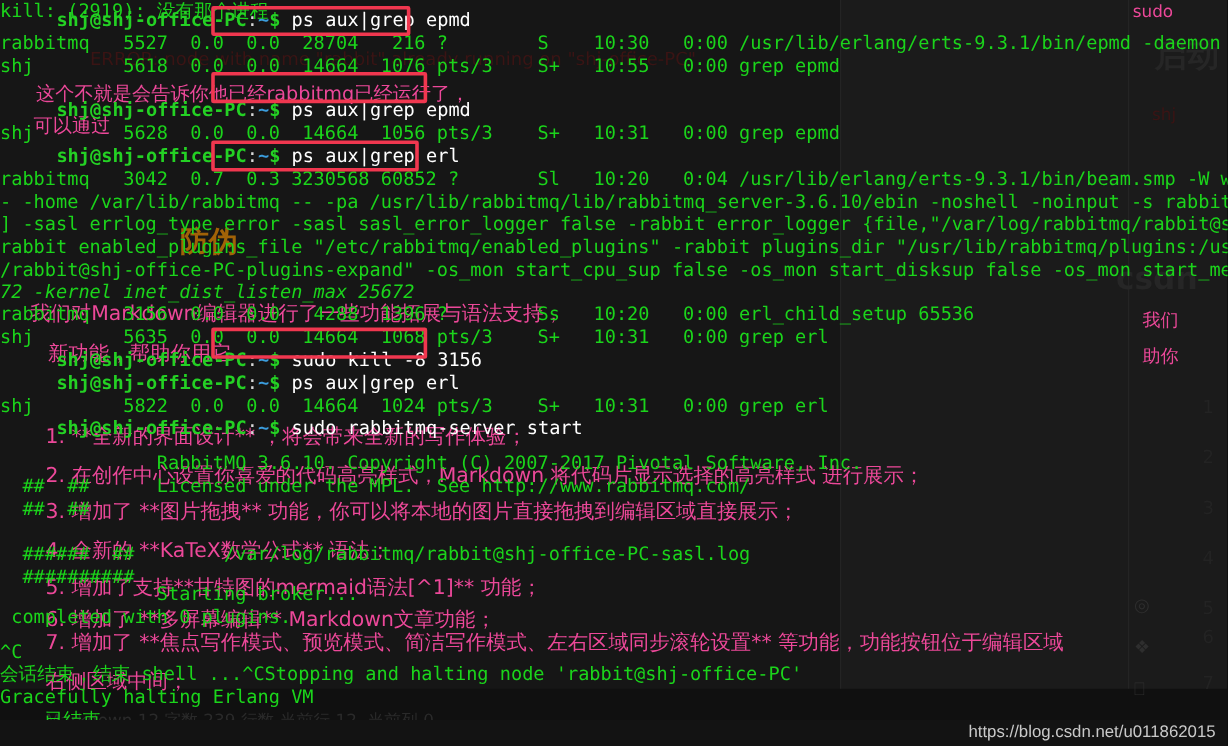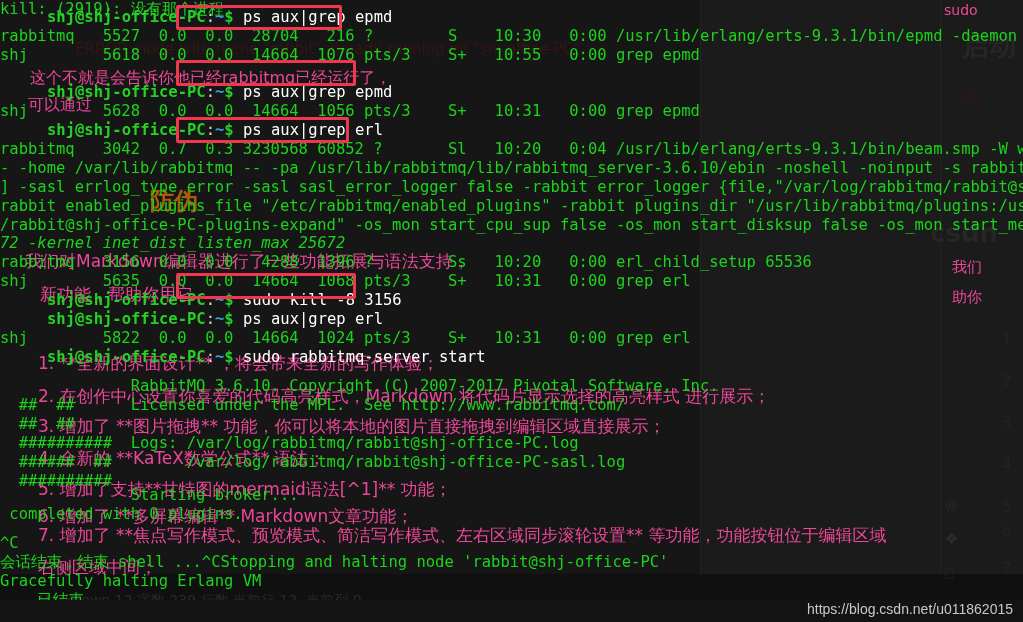--- a/index.html
+++ b/index.html
@@ -106,21 +106,20 @@
     <div class="line" style="top: 253px;">rabbitmq   3156  0.0  0.0   4288  1396 ?        Ss   10:20   0:00 erl_child_setup 65536</div>
     <div class="line" style="top: 272px;">shj        5635  0.0  0.0  14664  1068 pts/3    S+   10:31   0:00 grep erl</div>
     <div class="line" style="top: 291px;"><span class="u">shj@shj-office-PC</span><span class="c">:</span><span class="t">~</span><span class="d">$</span><span class="o"> sudo kill -8 3156</span></div>
     <div class="line" style="top: 310px;"><span class="u">shj@shj-office-PC</span><span class="c">:</span><span class="t">~</span><span class="d">$</span><span class="o"> ps aux|grep erl</span></div>
     <div class="line" style="top: 329px;">shj        5822  0.0  0.0  14664  1024 pts/3    S+   10:31   0:00 grep erl</div>
     <div class="line" style="top: 348px;"><span class="u">shj@shj-office-PC</span><span class="c">:</span><span class="t">~</span><span class="d">$</span><span class="o"> sudo rabbitmq-server start</span></div>
     <div class="line" style="top: 367px;"></div>
     <div class="line" style="top: 377px;">              RabbitMQ 3.6.10. Copyright (C) 2007-2017 Pivotal Software, Inc.</div>
     <div class="line" style="top: 396px;">  ##  ##      Licensed under the MPL.  See http://www.rabbitmq.com/</div>
     <div class="line" style="top: 415px;">  ##  ##</div>
-    <div class="line" style="top: 434px;">  ##########  Logs: /var/log/rabbitmq/rabbit@shj-office-PC.log</div>
     <div class="line" style="top: 453px;">  ######  ##        /var/log/rabbitmq/rabbit@shj-office-PC-sasl.log</div>
     <div class="line" style="top: 472px;">  ##########</div>
     <div class="line" style="top: 486px;">              Starting broker...</div>
     <div class="line" style="top: 505px;"> completed with 0 plugins.</div>
     <div class="line" style="top: 524px;"></div>
     <div class="line" style="top: 534px;">^C</div>
     <div class="line" style="top: 553px;">会话结束，结束 shell ...^CStopping and halting node 'rabbit@shj-office-PC'</div>
     <div class="line" style="top: 572px;">Gracefully halting Erlang VM</div>
     <div class="line" style="top: 591px;"> ...已结束。</div>
   </div>

